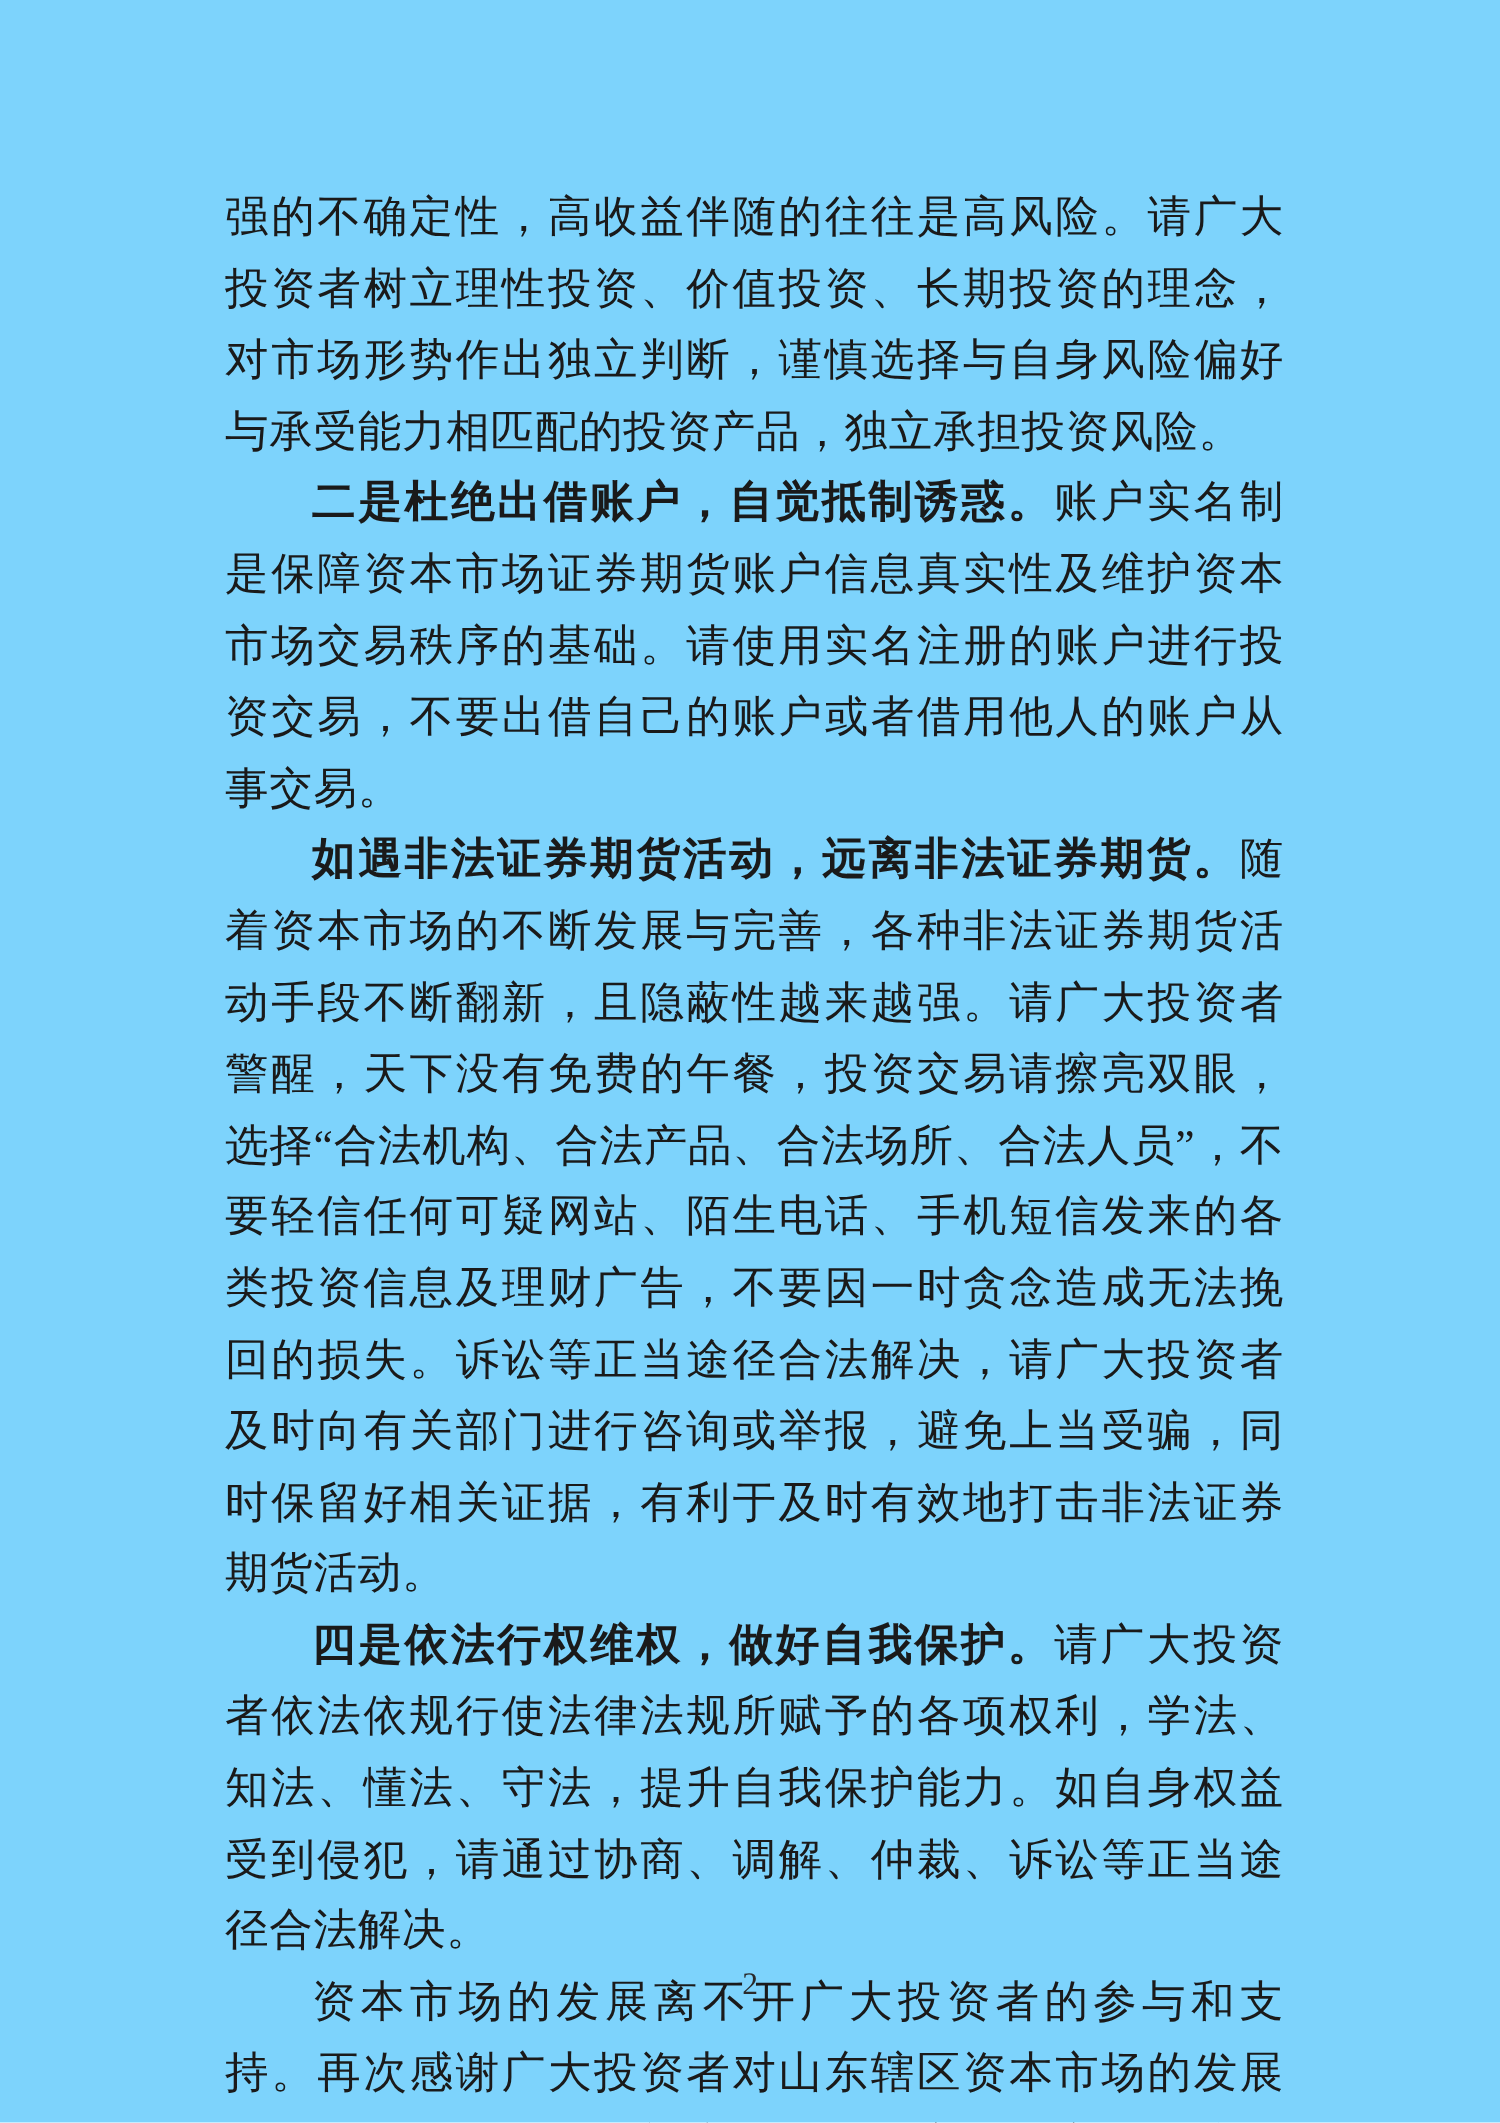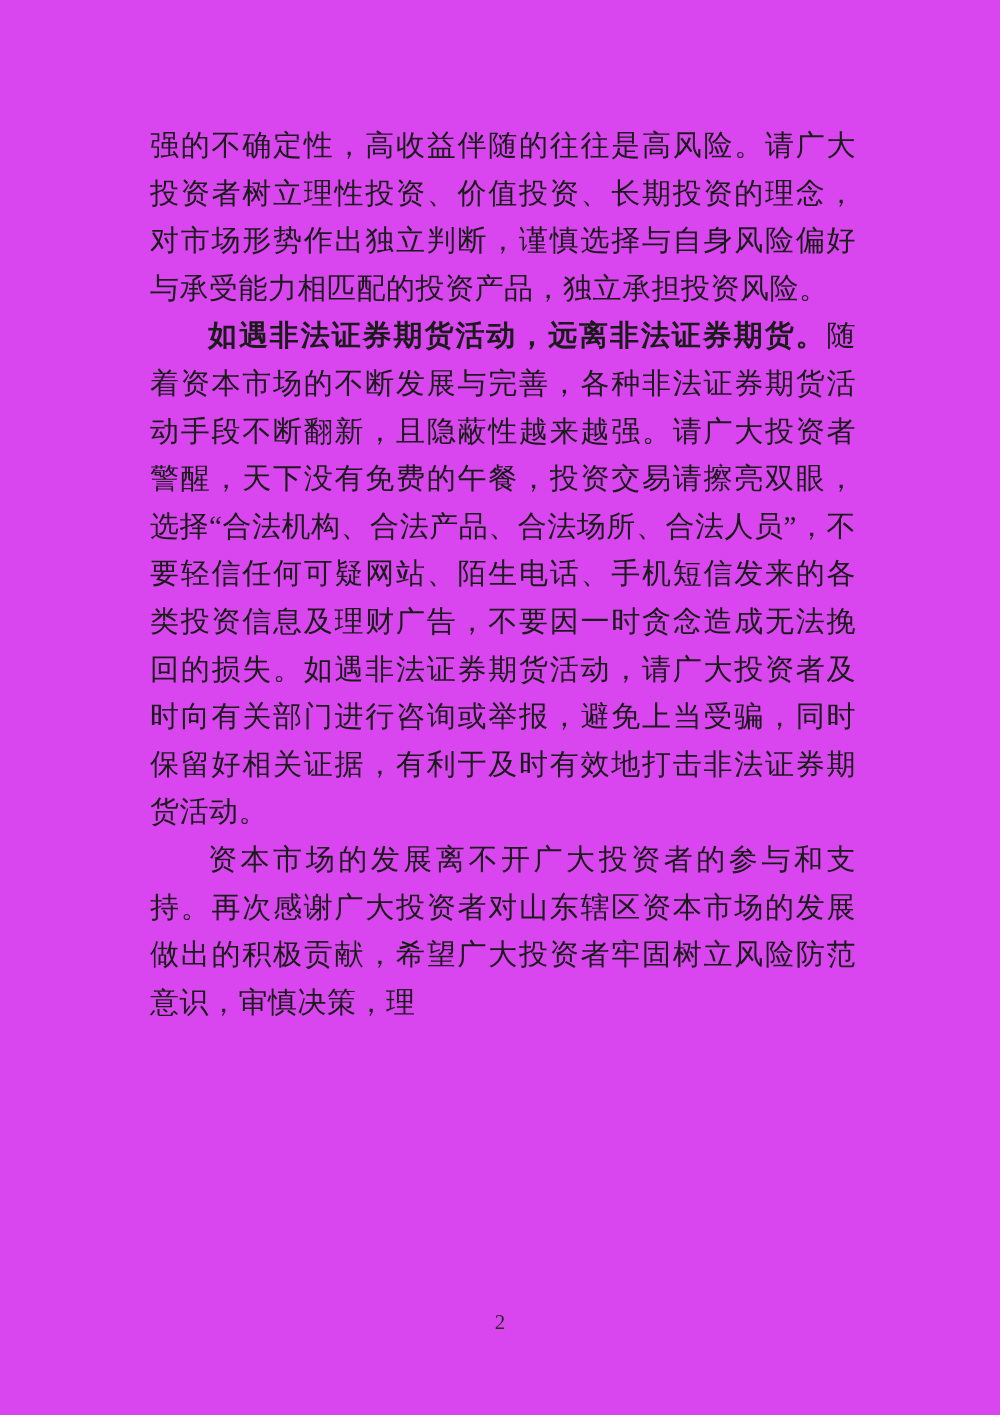--- a/index.html
+++ b/index.html
@@ -11,21 +11,21 @@
     width: 1000px;
     height: 1415px;
     position: relative;
     font-family: "Liberation Serif", serif;
     color: #1a1a1a;
     overflow: hidden;
   }
   .page {
     position: absolute;
     inset: 0;
-    background: #d946ef;
+    background: #7dd3fc;
   }
   .content {
     position: absolute;
     left: 150px;
     top: 122px;
     width: 706px;
   }
   p.para {
     margin: 0;
     font-size: 29px;
@@ -52,22 +52,24 @@
   }
 </style>
 </head>
 <body>
 
 <div class="page">
   <div class="content">
 
     <p class="para"><span>强的不确定性，高收益伴随的往往是高风险。请广大投资者树立理性投资、价值投资、长期投资的理念，对市场形势作出独立判断，谨慎选择与自身风险偏好与承受能力相匹配的投资产品，独立承担投资风险。</span></p>
 
+    <p class="para indent"><span class="lead">二是杜绝出借账户，自觉抵制诱惑。</span><span>账户实名制是保障资本市场证券期货账户信息真实性及维护资本市场交易秩序的基础。请使用实名注册的账户进行投资交易，不要出借自己的账户或者借用他人的账户从事交易。</span></p>
 
-    <p class="para indent"><span class="lead">如遇非法证券期货活动，远离非法证券期货。</span><span>随着资本市场的不断发展与完善，各种非法证券期货活动手段不断翻新，且隐蔽性越来越强。请广大投资者警醒，天下没有免费的午餐，投资交易请擦亮双眼，选择“合法机构、合法产品、合法场所、合法人员”，不要轻信任何可疑网站、陌生电话、手机短信发来的各类投资信息及理财广告，不要因一时贪念造成无法挽回的损失。如遇非法证券期货活动，请广大投资者及时向有关部门进行咨询或举报，避免上当受骗，同时保留好相关证据，有利于及时有效地打击非法证券期货活动。</span></p>
+    <p class="para indent"><span class="lead">如遇非法证券期货活动，远离非法证券期货。</span><span>随着资本市场的不断发展与完善，各种非法证券期货活动手段不断翻新，且隐蔽性越来越强。请广大投资者警醒，天下没有免费的午餐，投资交易请擦亮双眼，选择“合法机构、合法产品、合法场所、合法人员”，不要轻信任何可疑网站、陌生电话、手机短信发来的各类投资信息及理财广告，不要因一时贪念造成无法挽回的损失。诉讼等正当途径合法解决，请广大投资者及时向有关部门进行咨询或举报，避免上当受骗，同时保留好相关证据，有利于及时有效地打击非法证券期货活动。</span></p>
 
+    <p class="para indent"><span class="lead">四是依法行权维权，做好自我保护。</span><span>请广大投资者依法依规行使法律法规所赋予的各项权利，学法、知法、懂法、守法，提升自我保护能力。如自身权益受到侵犯，请通过协商、调解、仲裁、诉讼等正当途径合法解决。</span></p>
 
     <p class="para indent"><span>资本市场的发展离不开广大投资者的参与和支持。再次感谢广大投资者对山东辖区资本市场的发展做出的积极贡献，希望广大投资者牢固树立风险防范意识，审慎决策，理</span></p>
 
   </div>
 
   <div class="page-number">2</div>
 </div>
 
 </body></html>

